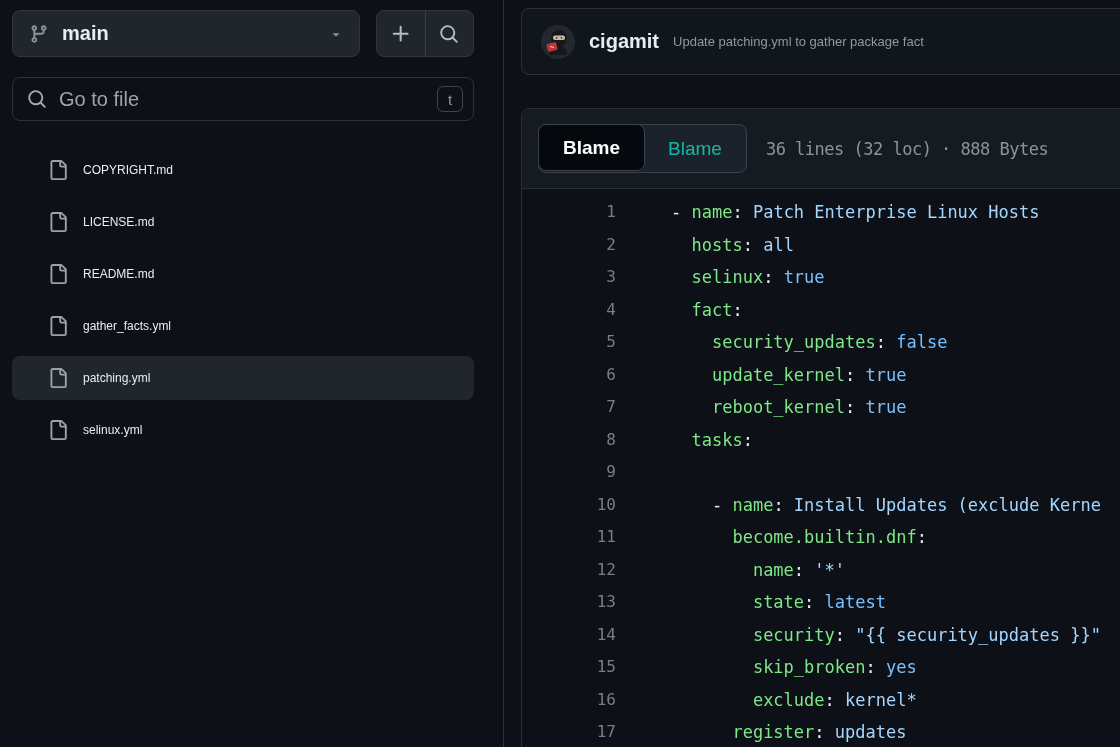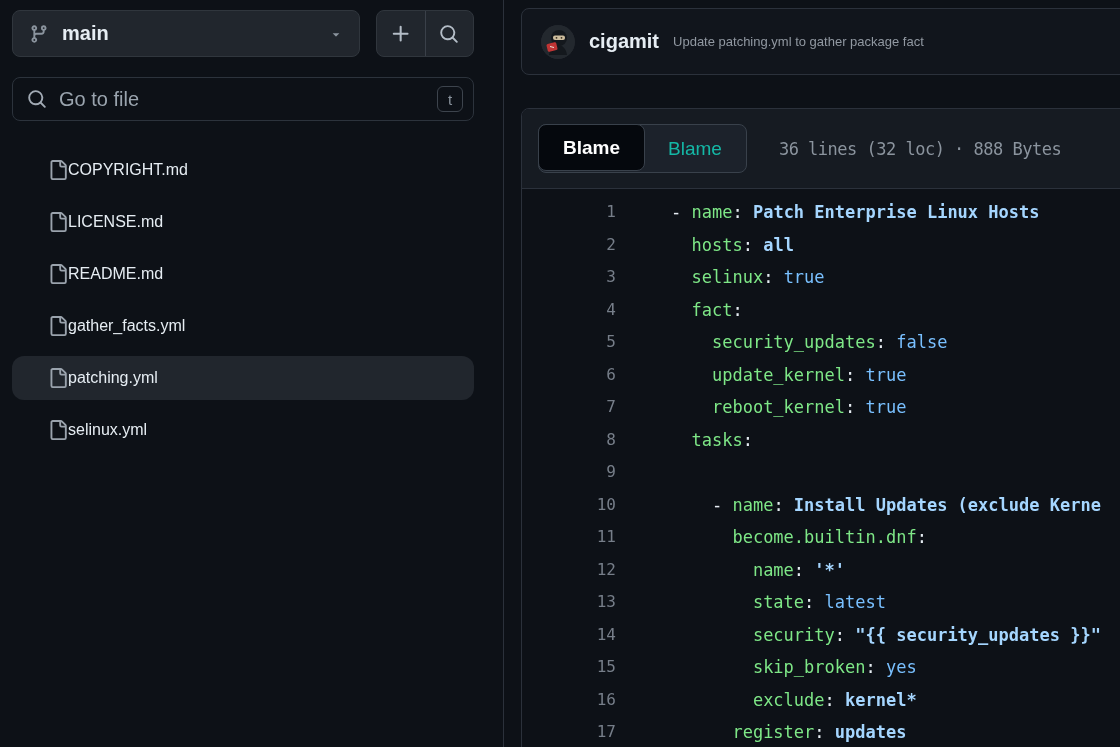--- a/index.html
+++ b/index.html
@@ -55,24 +55,24 @@
   }
   .goto input::placeholder{color:#9aa4ae;}
   .kbd{
     flex:none; width:26px; height:26px; border:1px solid var(--kbd-border); border-radius:6px;
     color:#8b949e; font-size:15px; display:flex; align-items:center; justify-content:center;
   }
 
   .file-tree{list-style:none; margin-top:27px;}
   .file-row{
     height:44px; margin-bottom:8px; border-radius:8px;
-    display:flex; align-items:center; padding-left:36px; 
-    font-size:16px; color:var(--text); cursor:pointer;
-  }
-  .file-row.selected{background:var(--btn);border-radius:12px;}
+    display:flex; align-items:center; padding-left:36px; gap:15px;
+    font-size:12px; color:var(--text); cursor:pointer;
+  }
+  .file-row.selected{background:var(--btn);}
   .file-icon{color:var(--icon);}
 
   
   .content{position:absolute; left:521px; top:0; width:620px;}
   .commit-banner{
     margin-top:8px; height:67px; background:var(--panel);
     border:1px solid var(--border); border-radius:8px;
     display:flex; align-items:center; padding-left:19px; gap:14px;
     overflow:hidden; white-space:nowrap;
   }
@@ -96,35 +96,35 @@
   .seg{
     border:none; background:transparent; height:100%;
     display:flex; align-items:center; padding:0 24px;
     font-family:"Liberation Sans",sans-serif; font-size:19px; color:#14b8a6; cursor:pointer;
   }
   .seg.active{
     background:var(--tab-active-bg); border:1px solid var(--seg-border); border-radius:8px;
     margin:-1px; color:#ffffff; font-weight:700;
   }
   .file-meta{
-    margin-left:32px; font-family:"DejaVu Sans Mono", monospace;
+    margin-left:19px; font-family:"DejaVu Sans Mono", monospace;
     font-size:17px; color:#8b949e; letter-spacing:-0.5px;
   }
 
   .code-body{
     padding-top:7px; font-family:"DejaVu Sans Mono", monospace;
     font-size:17px; line-height:32.5px;
   }
   .code-line{display:flex; white-space:pre;}
   .ln{
     flex:none; width:94px; text-align:right; color:var(--linenum);
     font-size:16px; cursor:pointer;
   }
   .lc{margin-left:55px; white-space:pre;}
-  .p{color:var(--text);} .k{color:var(--syn-key);} .s{color:var(--syn-str);font-weight:bold;} .b{color:var(--syn-const);}
+  .p{color:var(--text);} .k{color:var(--syn-key);} .s{color:var(--syn-str);} .b{color:var(--syn-const);}
 </style>
 </head>
 <body>
 
 <aside class="sidebar">
   <div class="topbar">
     <button class="branch-btn">
       <span class="octicon">
         <svg width="20" height="20" viewBox="0 0 16 16" fill="currentColor">
             <path d="M9.5 3.25a2.25 2.25 0 1 1 3 2.122V6A2.5 2.5 0 0 1 10 8.5H6a1 1 0 0 0-1 1v1.128a2.251 2.251 0 1 1-1.5 0V5.372a2.25 2.25 0 1 1 1.5 0v1.836A2.493 2.493 0 0 1 6 7h4a1 1 0 0 0 1-1v-.628a2.25 2.25 0 0 1-1.5-2.122Zm-6 0a.75.75 0 1 0 1.5 0 .75.75 0 0 0-1.5 0Zm8.25-.75a.75.75 0 1 0 0 1.5.75.75 0 0 0 0-1.5ZM4.25 12a.75.75 0 1 0 0 1.5.75.75 0 0 0 0-1.5Z"></path>

